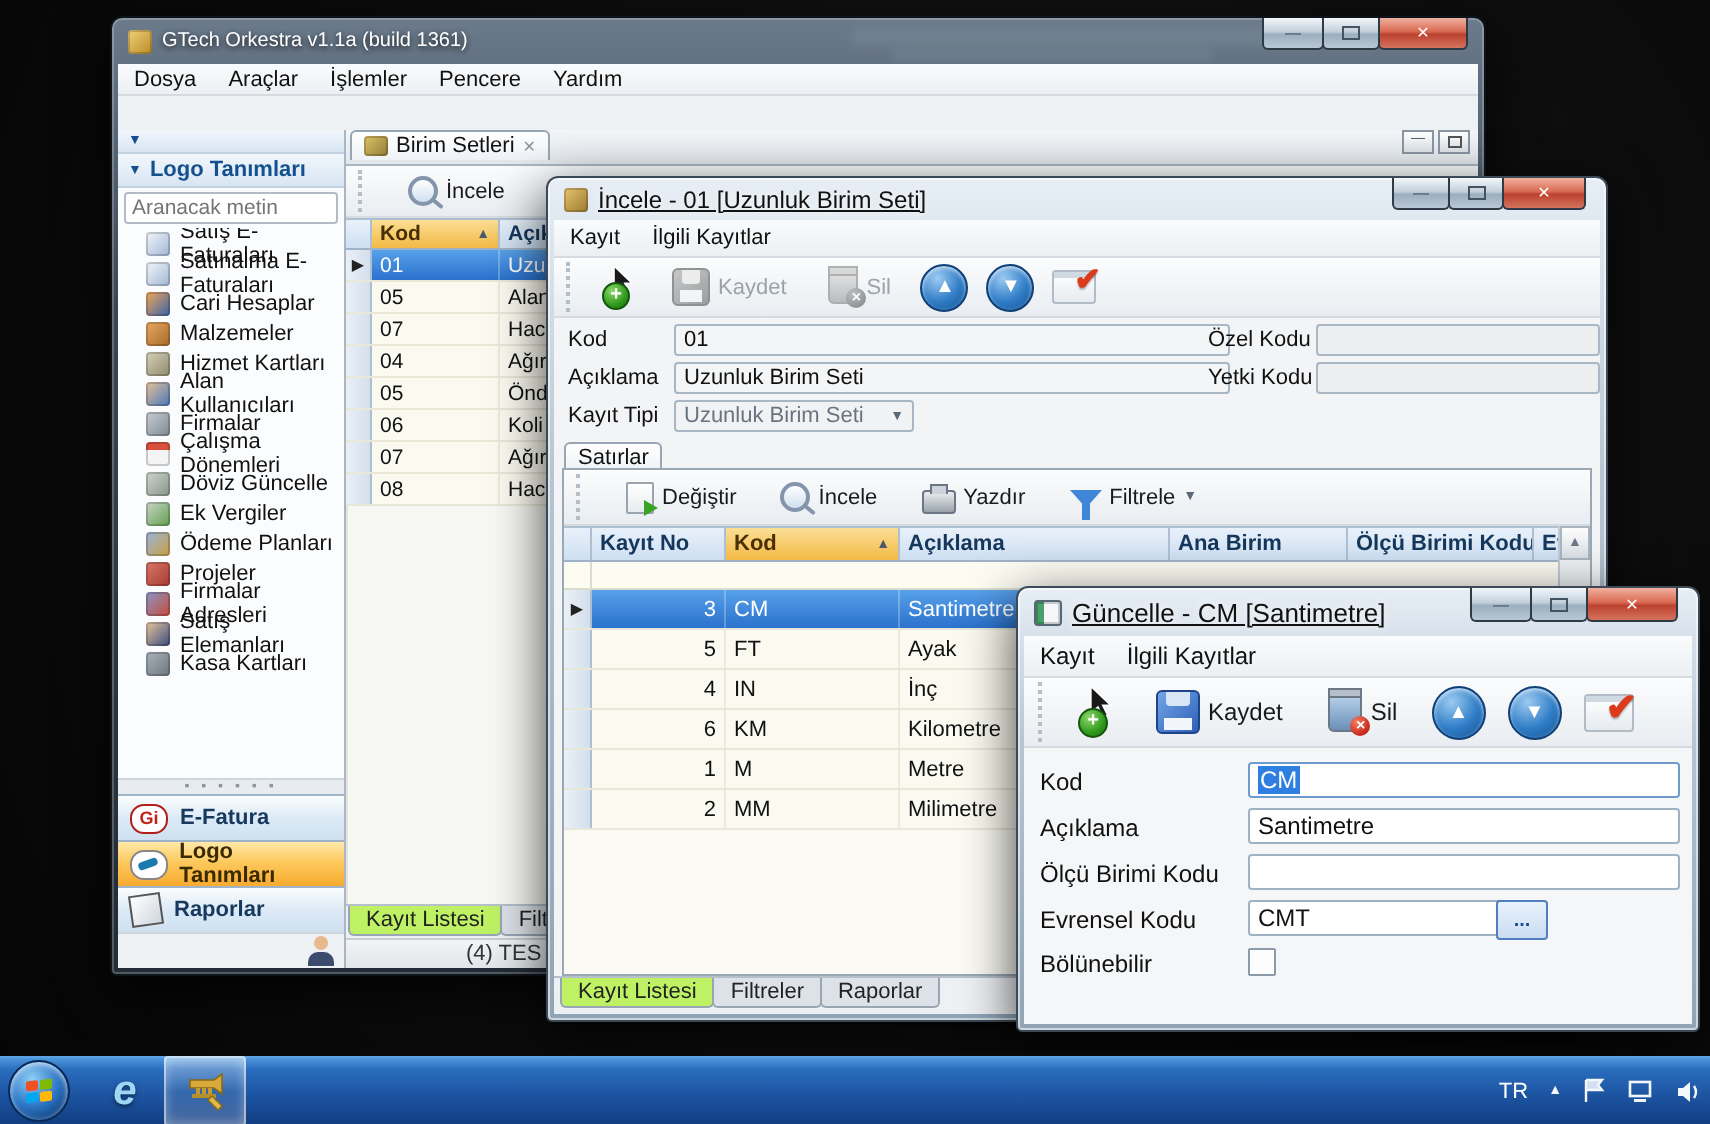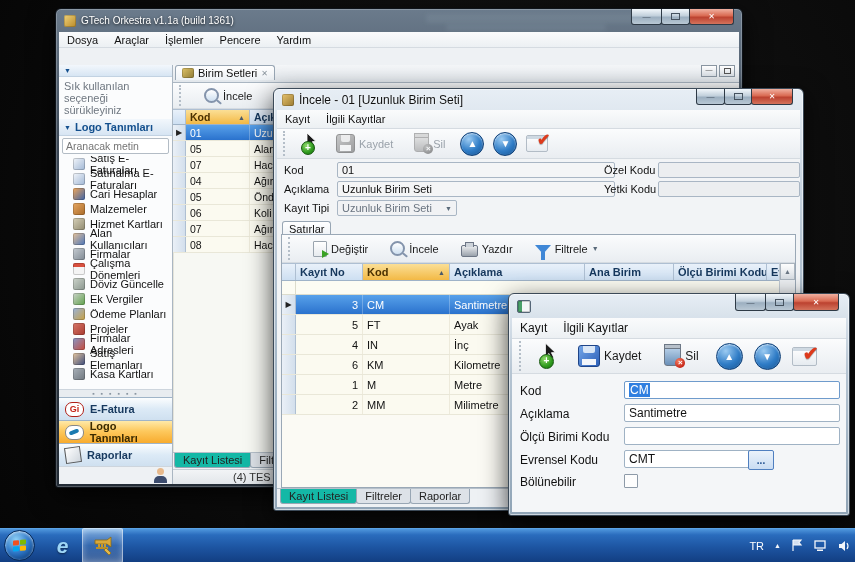--- a/index.html
+++ b/index.html
@@ -10,21 +10,21 @@
   .abs{position:absolute;}
 
   
   .win{position:absolute;border-radius:6px 6px 3px 3px;}
   .frame-dark{background:linear-gradient(#6b7b8c,#3a4654 30%,#2b3540 70%,#232c36);
      border:1px solid #0e1319;box-shadow:0 8px 26px rgba(0,0,0,.8), inset 0 0 0 1px rgba(255,255,255,.22);}
   .frame-light{background:linear-gradient(#e7eef5,#b6c5d3 35%,#9db0c1 75%,#90a4b6);
      border:1px solid #3c4a58;box-shadow:0 8px 26px rgba(0,0,0,.75), inset 0 0 0 1px rgba(255,255,255,.55);}
   .titlebar{display:flex;align-items:center;gap:5px;padding:0 8px;}
   .title-dark{color:#fff;text-shadow:0 1px 3px rgba(0,0,0,.9);font-size:10px;}
-  .title-light{color:#111;text-shadow:0 0 4px rgba(255,255,255,.9);font-size:12px;}
+  .title-light{color:#111;text-shadow:0 0 4px rgba(255,255,255,.9);font-size:12px;text-decoration:underline;}
   .wbtns{position:absolute;top:0;display:flex;}
   .wbtn{height:15px;border:1px solid #2e3a46;border-top:none;display:flex;align-items:center;justify-content:center;
         background:linear-gradient(#f2f7fb,#c2d0dc 45%,#9cafc0 55%,#b9c8d4);color:#45525f;
         font-size:8px;border-radius:0 0 3px 3px;margin-left:-1px;}
   .wbtn.close{background:linear-gradient(#f0b0a0,#d96a52 45%,#bc4230 55%,#d4735c);color:#fff;}
   .maxglyph{width:7px;height:5px;border:1px solid currentColor;display:inline-block;}
   .client{position:absolute;background:#eef1f4;}
 
   .menubar{display:flex;align-items:center;background:linear-gradient(#fafbfc,#ecf0f3);
            border-bottom:1px solid #d5dbe1;}
@@ -109,21 +109,21 @@
   .rowsel{background:linear-gradient(90deg,#eaf0f7,#d3dfec);border-right:1px solid #aebfd2;
       display:flex;align-items:center;justify-content:center;color:#222;font-size:8px;}
   .filterrow{display:flex;background:#fcfcf3;border-bottom:1px solid #dcdccc;}
 
   
   .toptab{display:flex;align-items:center;gap:4px;background:linear-gradient(#ffffff,#eef2f6);
       border:1px solid #98a6b4;border-bottom:none;border-radius:3px 3px 0 0;padding:1px 6px;}
   .bottabs{display:flex;align-items:flex-start;background:#eef1f4;border-top:1px solid #b6c0ca;}
   .btab{padding:1px 8px;border:1px solid #98a6b4;border-top:none;background:#dde2e8;color:#222;
       border-radius:0 0 3px 3px;margin-left:-1px;}
-  .btab.active{background:#14b8a6;position:relative;}
+  .btab.active{background:#bef264;position:relative;}
 
   
   .sidehead{display:flex;align-items:center;gap:4px;padding:2px 5px;
       background:linear-gradient(#f2f7fc,#d7e5f3);border-bottom:1px solid #c2d2e2;
       color:#14508e;font-weight:bold;}
   .sideitem{display:flex;align-items:center;gap:5px;padding:0 2px 0 14px;height:15px;}
   .si{width:12px;height:12px;border-radius:2px;flex:0 0 12px;box-shadow:inset 0 0 0 1px rgba(0,0,0,.18);}
   .navbtn{display:flex;align-items:center;gap:6px;height:22px;padding:0 6px;
       border-top:1px solid #9fb4c8;background:linear-gradient(#fbfdfe,#dceaf6 50%,#cfe0f0);
       font-weight:bold;color:#17395e;}
@@ -187,21 +187,20 @@
       <span class="menuitem">Yardım</span>
     </div>
 
 
     <div class="abs" style="left:0;right:0;top:33px;bottom:0;display:flex">
 
       <div style="width:113px;background:#fbfcfd;border-right:1px solid #aab6c2;display:flex;flex-direction:column;overflow:hidden">
         <div class="sidehead">
           <span class="caret" style="color:#14508e">▼</span>
         </div>
-        <div style="padding:3px 5px;color:#6f7780">Sık kullanılan seçeneği sürükleyiniz</div>
         <div class="sidehead">
           <span class="caret" style="color:#14508e">▼</span>
           <span>Logo Tanımları</span>
         </div>
         <input style="margin: 2px 3px; height: 14px; border: 1px solid rgb(179, 188, 197); border-radius: 2px; font-size: 10.5px; padding: 0px 3px; font-family: inherit;" placeholder="Aranacak metin">
         <div style="flex:1;overflow:hidden">
           <div class="sideitem">
               <span class="si" style="background:linear-gradient(135deg,#f4f7fb,#9fb6d4)"></span>
               <span>Satış E-Faturaları</span>
             </div>
@@ -570,20 +569,21 @@
       <div class="btab active">Kayıt Listesi</div>
       <div class="btab">Filtreler</div>
       <div class="btab">Raporlar</div>
     </div>
   </div>
 </div>
 
 <div class="win frame-light" style="left:508px;top:293px;width:340px;height:221px;z-index:3">
   <div class="titlebar" style="height:24px">
     <span class="si" style="width:13px;height:11px;background:linear-gradient(90deg,#4aa06a 35%,#f4f6f8 35%);border:1px solid #567"></span>
+    <span class="title-light" style="font-size:13px">Güncelle - CM [Santimetre]</span>
   </div>
   <div class="wbtns" style="right:10px">
     <div class="wbtn" style="width:29px;height:16px">—</div>
     <div class="wbtn" style="width:27px;height:16px">
         <span class="maxglyph"></span>
       </div>
     <div class="wbtn close" style="width:44px;height:16px">✕</div>
   </div>
 
   <div class="client" style="left:3px;right:3px;top:24px;bottom:3px;background:#f4f6f8;font-size:12px">

